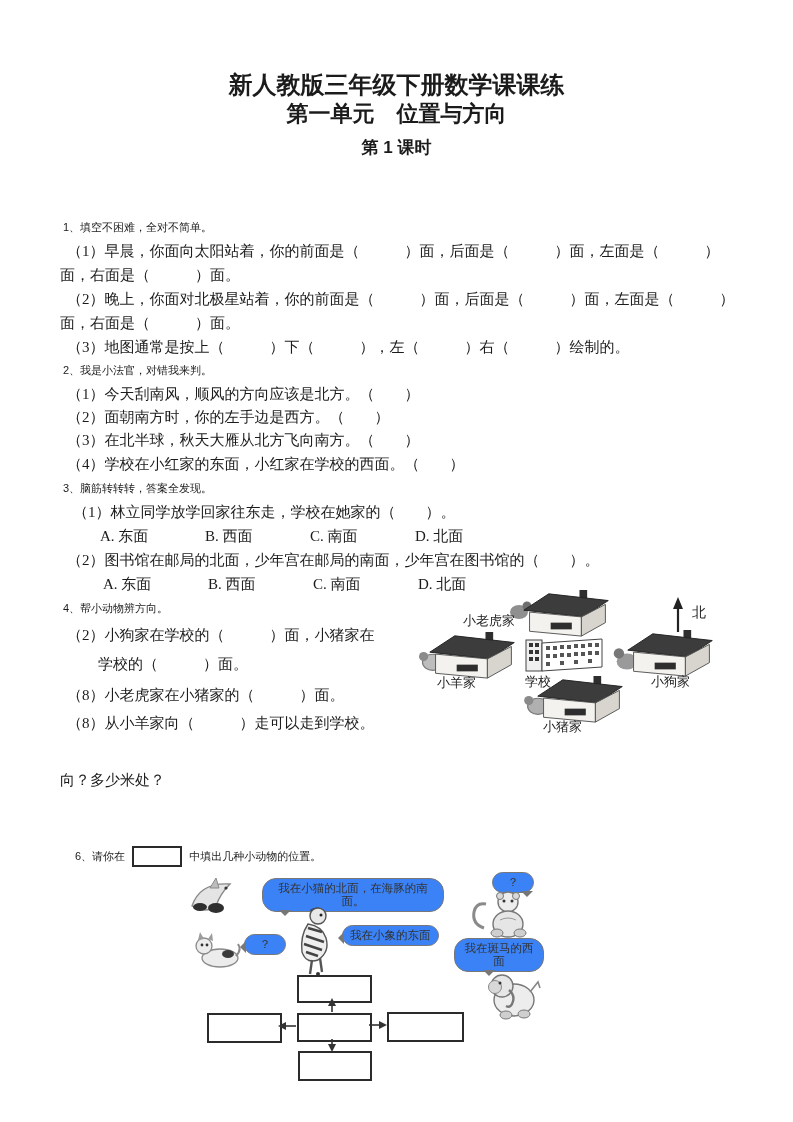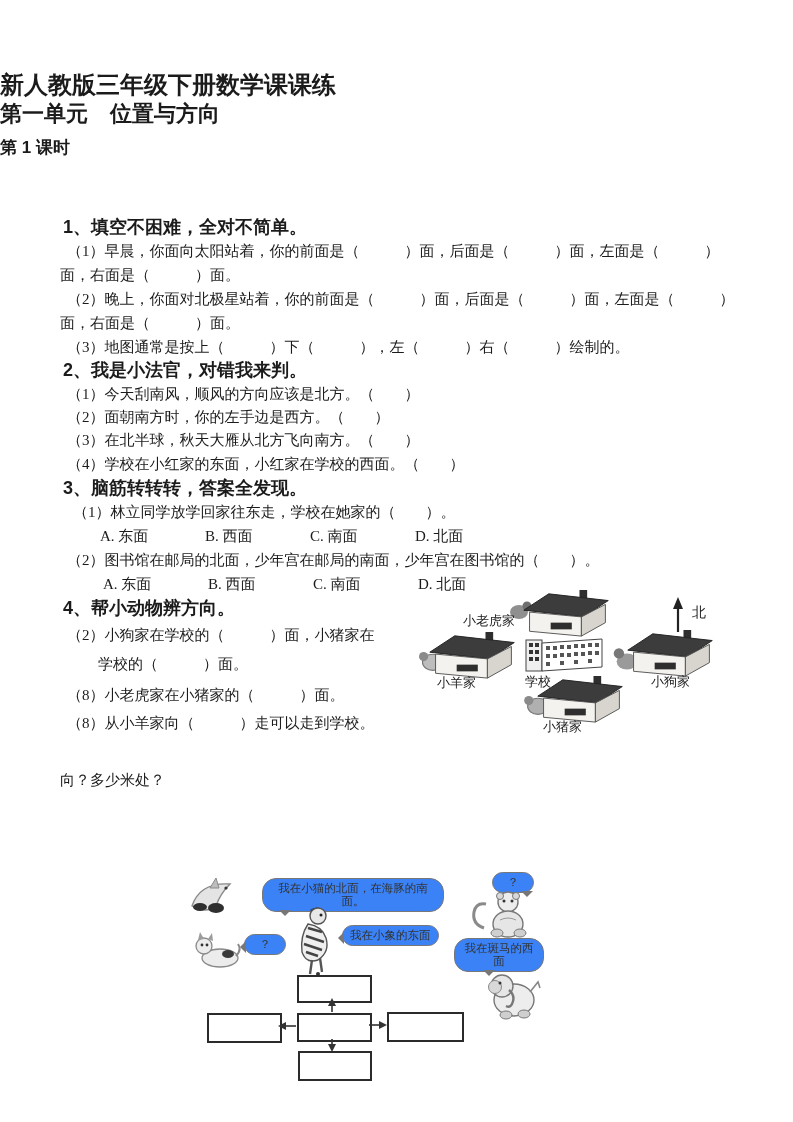--- a/index.html
+++ b/index.html
@@ -2,34 +2,34 @@
 <html><head>
 <meta charset="utf-8">
 <style>
   html,body { margin:0; padding:0; background:#e8e8e8; }
   .page {
     position:relative; width:793px; height:1122px; margin:0 auto;
     background:#ffffff; color:#1b1b1b; overflow:hidden;
     font-family:"Liberation Serif","DejaVu Serif",serif;
   }
   .hline {
-    position:absolute; left:0; right:0; 
+    position:absolute; left:0; right:0; text-align:center;
     font-family:"Liberation Sans","DejaVu Sans",sans-serif; font-weight:bold;
     white-space:pre; line-height:1.1;
   }
   .h-title  { top:72px;  font-size:24px; }
   .h-unit   { top:102px; font-size:22px; }
   .h-lesson { top:139px; font-size:17px; }
   .h-topic  { top:164px; font-size:16px; }
   .line {
     position:absolute; font-size:15px; line-height:19px; white-space:pre;
   }
   .bold {
-    font-family:"Liberation Sans","DejaVu Sans",sans-serif; font-weight:bold;
-    font-size:18px;
+    font-family:"Liberation Sans","DejaVu Sans",sans-serif; font-weight:normal;
+    font-size:11px;
   }
   .opts { display:flex; }
   .opt { display:inline-block; width:105px; white-space:pre; }
   .q6line { display:flex; align-items:center; }
   .inline-box {
     display:inline-block; width:46px; height:17px; border:2px solid #2a2a2a;
     margin:0 7px; background:#fff;
   }
   
   .map { position:absolute; left:415px; top:586px; width:345px; height:155px; }
@@ -196,20 +196,25 @@
       <polygon points="26,4 88,11 62,28 0,21" fill="#3c3c3c" stroke="#222" stroke-width="1"></polygon>
       <polygon points="6,23 60,28 60,48 6,43" fill="#f4f2ee" stroke="#555" stroke-width="1"></polygon>
       <polygon points="60,28 85,15 85,34 60,48" fill="#d8d5cf" stroke="#555" stroke-width="1"></polygon>
       <rect x="28" y="34" width="22" height="7" fill="#2e2e2e"></rect>
     </svg>
     <span class="maplabel" style="left:128px;top:132px">小猪家</span>
   </div>
 
   <div class="line" style="left:60px;top:771px">向？多少米处？</div>
 
+  <div class="line bold q6line" style="left:75px;top:846px">
+    <span>6、请你在</span>
+    <span class="inline-box"></span>
+    <span>中填出几种小动物的位置。</span>
+  </div>
 
   <div class="scene">
 
     <svg class="fig" style="left:16px;top:2px" width="54" height="46" viewBox="0 0 54 46">
       <path d="M6 32 Q14 8 44 10 Q34 20 30 32 Q20 40 6 32 Z" fill="#e4e4e4" stroke="#8a8a8a" stroke-width="1.4"></path>
       <path d="M24 14 L30 4 L33 14 Z" fill="#bdbdbd" stroke="#8a8a8a"></path>
       <ellipse cx="14" cy="33" rx="7" ry="4" fill="#2f2f2f"></ellipse>
       <ellipse cx="30" cy="34" rx="8" ry="5" fill="#2f2f2f"></ellipse>
       <circle cx="40" cy="14" r="1.6" fill="#333"></circle>
     </svg>

